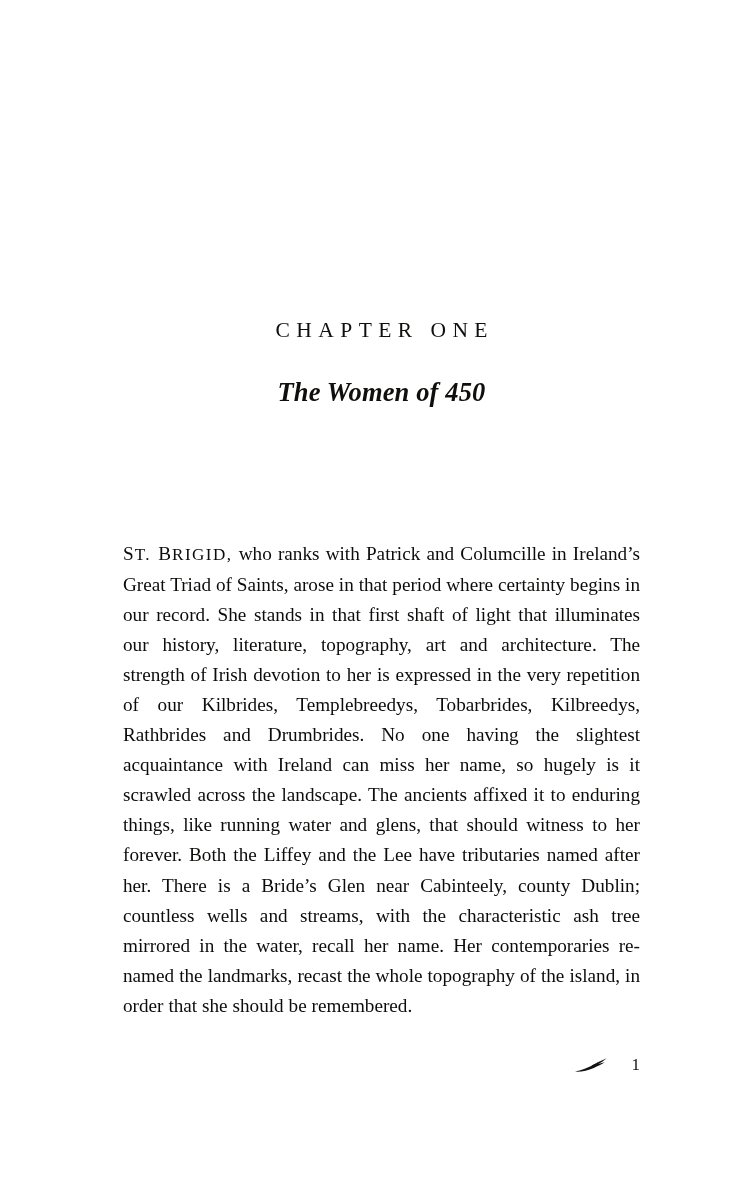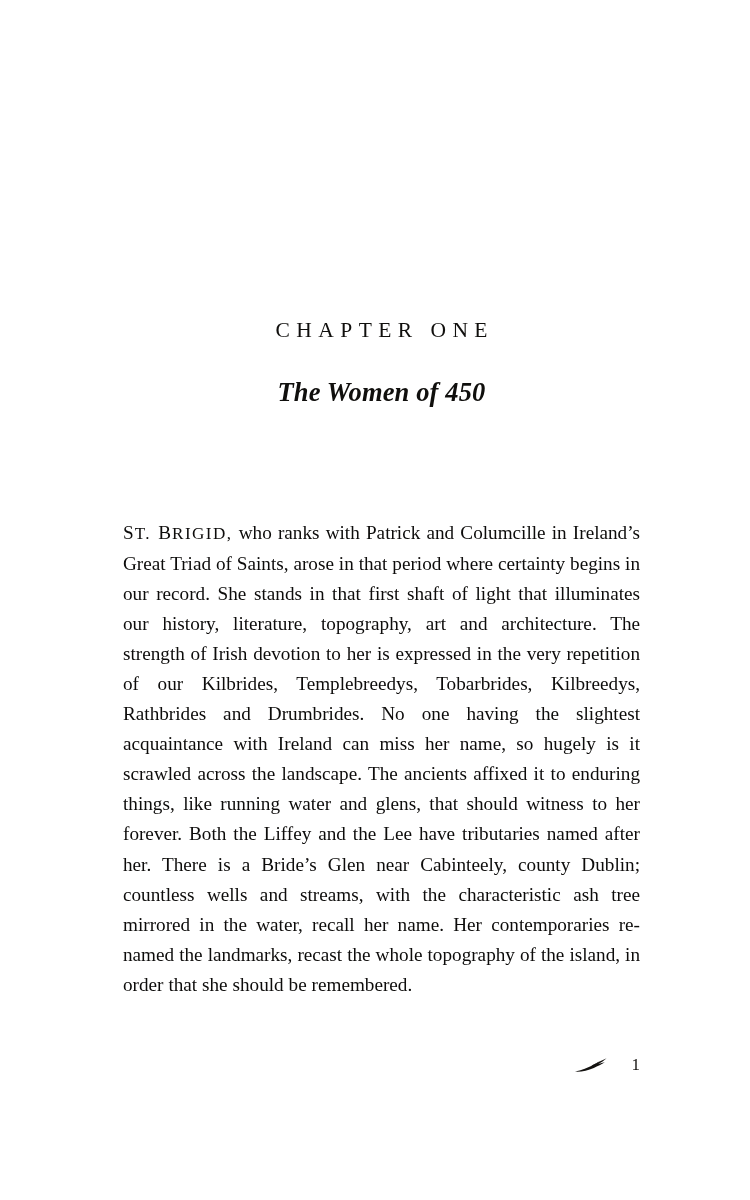--- a/index.html
+++ b/index.html
@@ -45,21 +45,21 @@
     font-style: italic;
     font-weight: bold;
     letter-spacing: 0.005em;
     color: #100f0d;
   }
 
   
   .body-block {
     position: absolute;
     left: 123px;
-    top: 518px;
+    top: 539px;
     width: 517px;
   }
 
   .body-par {
     margin: 0;
     font-size: 19.2px;
     line-height: 30.05px;
     text-align: justify;
     text-align-last: left;
     color: #0d0c0b;

